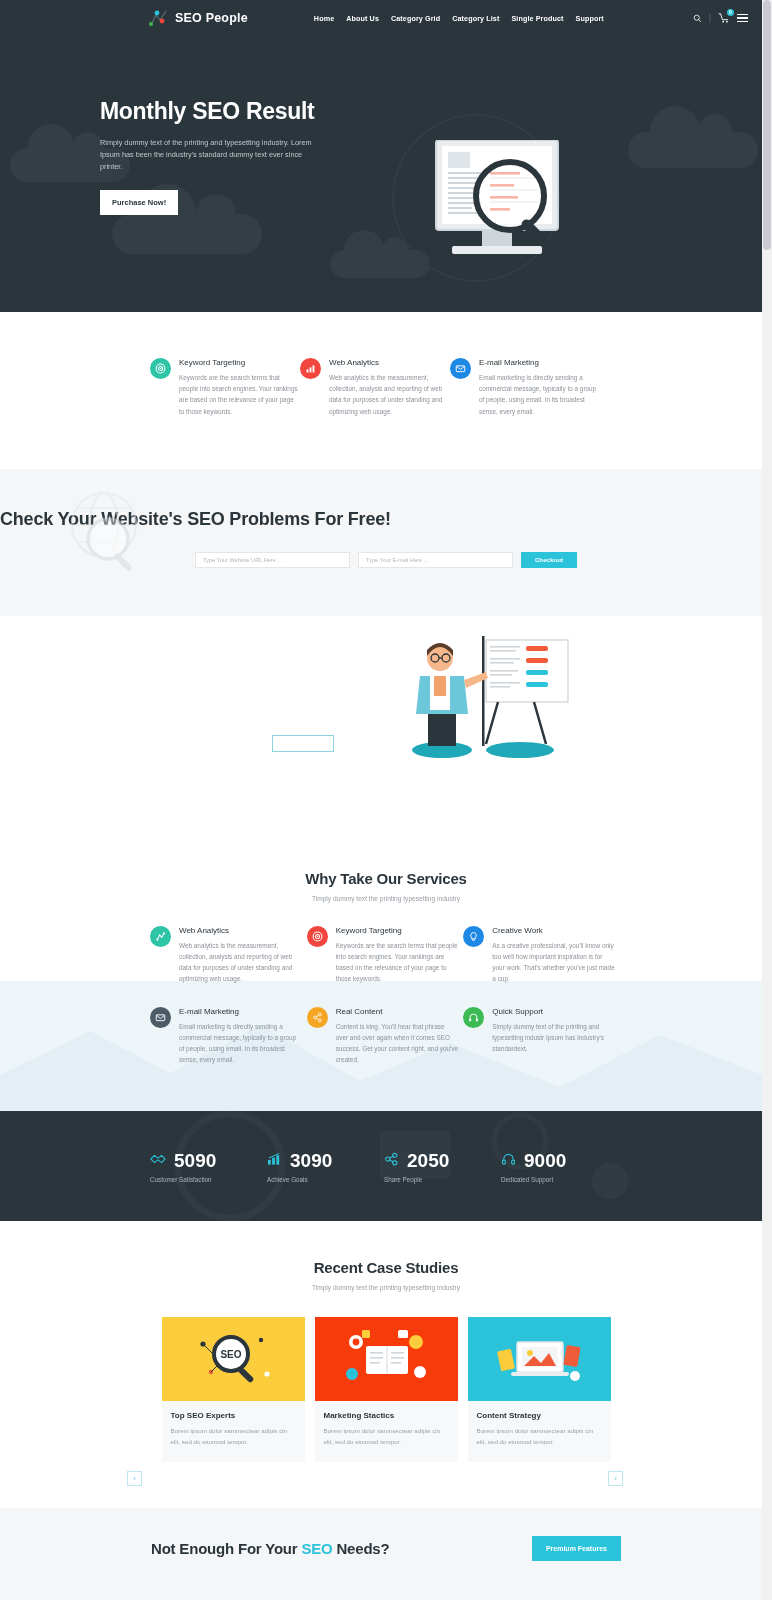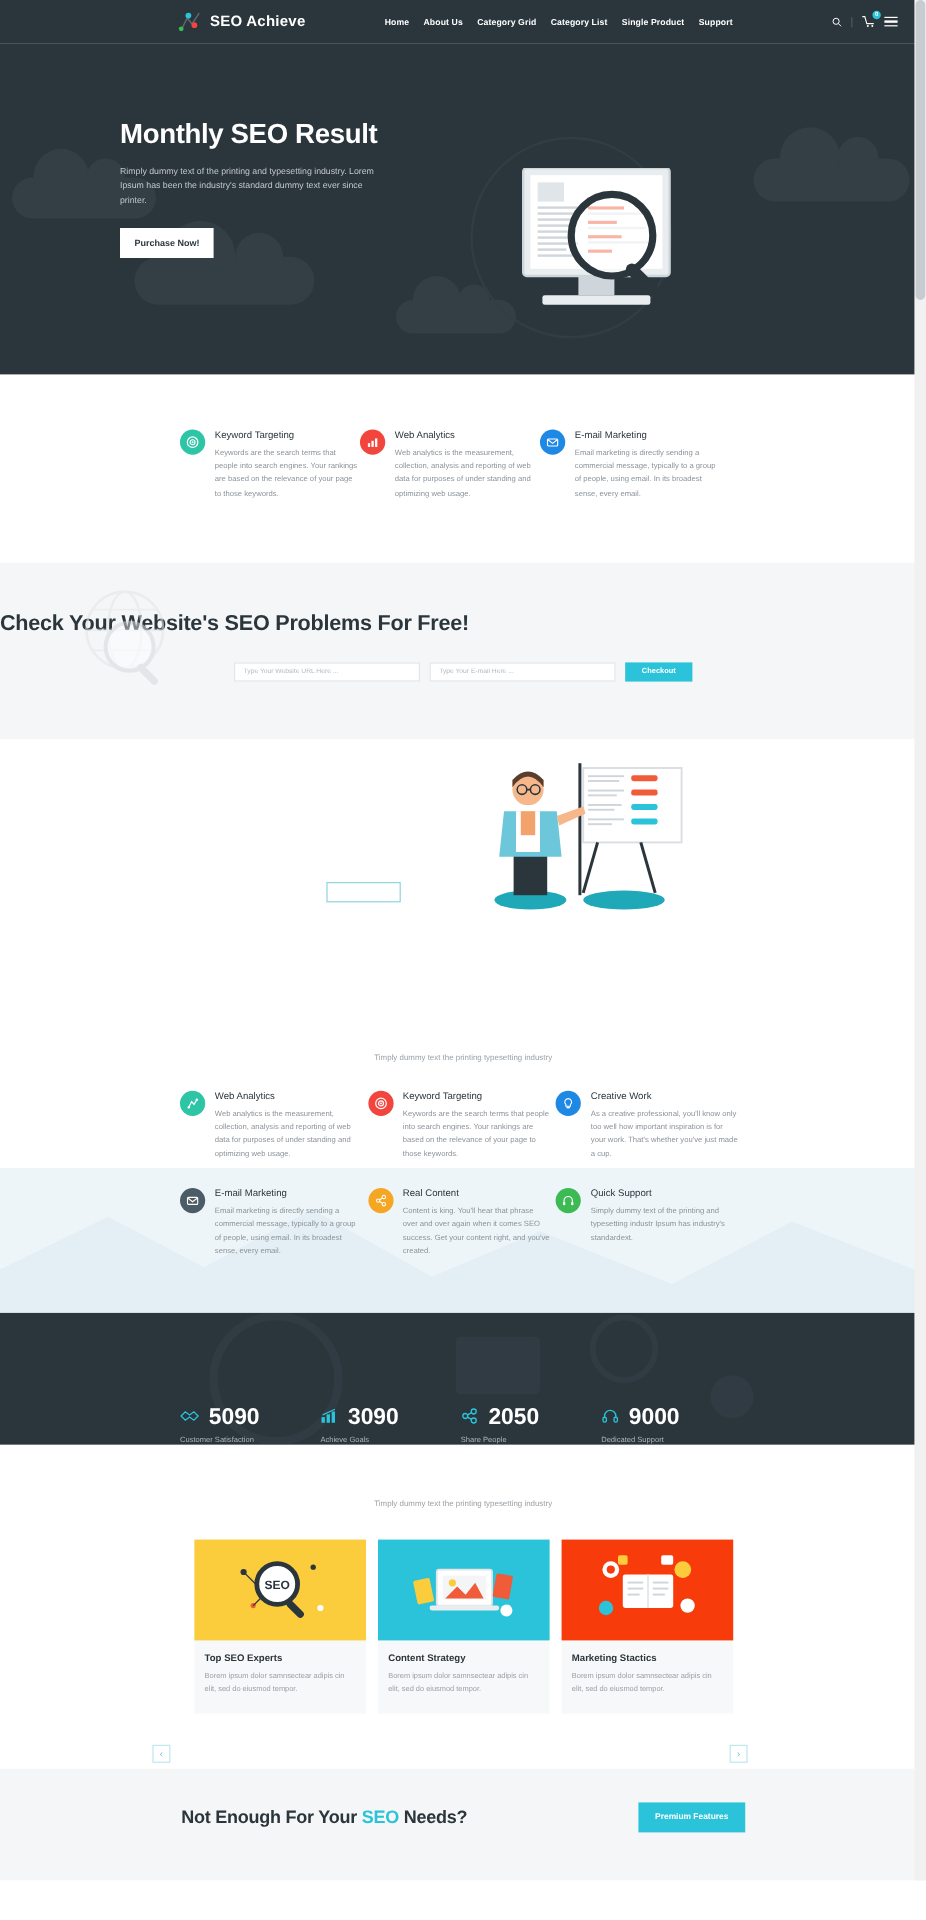--- a/index.html
+++ b/index.html
@@ -156,21 +156,21 @@
     position: relative; z-index: 3;
   }
   .svc { display: flex; gap: 8px; width: 152px; }
   .mountains {
     position: absolute; left: 0; bottom: 0; width: 772px; height: 120px; z-index: 1;
   }
 
   
   .stats {
     background: #2b353c; height: 110px; position: relative; overflow: hidden;
-    display: flex; align-items: flex-end;
+    display: flex; align-items: center;
   }
   .stats-bg { position: absolute; inset: 0; opacity: .5; }
   .stat-row {
     display: flex; width: 470px; margin-left: 150px; position: relative; z-index: 3;
   }
   .stat { width: 117px; text-align: left; }
   .stat-top { display: flex; align-items: center; gap: 8px; }
   .stat-num { color: #ffffff; font-size: 19px; font-weight: bold; }
   .stat-lbl { color: #aeb5ba; font-size: 6.3px; margin-top: 4px; }
 
@@ -229,21 +229,21 @@
   <div class="nav">
     <div class="brand">
       <span class="brand-mark">
         <svg width="20" height="18" viewBox="0 0 20 18">
           <path d="M3 16 L8 6 L12 11 L18 2" stroke="#5c6b73" stroke-width="1.2" fill="none"></path>
           <circle cx="9" cy="4" r="2.4" fill="#2bc3d9"></circle>
           <circle cx="14" cy="12" r="2.4" fill="#f1453d"></circle>
           <circle cx="3" cy="15" r="2" fill="#3cba54"></circle>
         </svg>
       </span>
-      <span class="brand-name">SEO Achieve</span>
+      <span class="brand-name">SEO People</span>
     </div>
     <div class="nav-menu">
       <a class="nav-link" href="#">Home</a>
       <a class="nav-link" href="#">About Us</a>
       <a class="nav-link" href="#">Category Grid</a>
       <a class="nav-link" href="#">Category List</a>
       <a class="nav-link" href="#">Single Product</a>
       <a class="nav-link" href="#">Support</a>
     </div>
     <div class="nav-tools">
@@ -420,20 +420,21 @@
         <path d="M56 48 L78 40 L80 46 L58 56 Z" fill="#f6b88b"></path>
       </svg>
     </div>
   </div>
   <button class="about-btn"></button>
 
   <div class="services">
     <svg class="mountains" viewBox="0 0 772 120" preserveAspectRatio="none">
       <path d="M0 120 L0 84 L90 40 L170 82 L260 34 L360 90 L450 52 L560 96 L660 44 L772 88 L772 120 Z" fill="#e3eef5"></path>
     </svg>
+    <h2>Why Take Our Services</h2>
     <div class="sub">Timply dummy text the printing typesetting industry</div>
 
     <div class="svc-grid">
       <div class="svc">
         <span class="ficon" style="background:#2ec4a6">
           <svg width="11" height="11" viewBox="0 0 14 14">
               <path d="M3 11 L6 5 L8.5 8 L11.5 3" stroke="#fff" stroke-width="1.3" fill="none"></path>
               <circle cx="3" cy="11" r="1.3" fill="#fff"></circle>
               <circle cx="11.5" cy="3" r="1.3" fill="#fff"></circle>
             </svg>
@@ -569,20 +570,21 @@
               </svg>
           </span>
           <span class="stat-num">9000</span>
         </div>
         <div class="stat-lbl">Dedicated Support</div>
       </div>
     </div>
   </div>
 
   <div class="cases">
+    <h2>Recent Case Studies</h2>
     <div class="sub">Timply dummy text the printing typesetting industry</div>
 
     <div class="arrow left">
       <span>‹</span>
     </div>
     <div class="arrow right">
       <span>›</span>
     </div>
 
     <div class="case-row">
@@ -595,39 +597,20 @@
             <circle cx="16" cy="16" r="2.6" fill="#2b353c"></circle>
               <circle cx="24" cy="44" r="2.2" fill="#f05b3a"></circle>
             <circle cx="74" cy="12" r="2.2" fill="#2b353c"></circle>
               <circle cx="80" cy="46" r="2.6" fill="#fff"></circle>
             <line x1="16" y1="16" x2="26" y2="26" stroke="#2b353c" stroke-width="1"></line>
             <line x1="24" y1="44" x2="32" y2="36" stroke="#2b353c" stroke-width="1"></line>
           </svg>
         </div>
         <div class="case-body">
           <div class="case-title">Top SEO Experts</div>
-          <div class="case-desc">Borem ipsum dolor samnsectear adipis cin elit, sed do eiusmod tempor.</div>
-        </div>
-      </div>
-
-      <div class="case">
-        <div class="case-img" style="background:#2bc3d9">
-          <svg width="96" height="62" viewBox="0 0 96 62">
-            <rect x="26" y="14" width="46" height="30" rx="2" fill="#fff" stroke="#e2e5e8" stroke-width="1.5"></rect>
-            <rect x="31" y="19" width="36" height="20" fill="#f3f5f6"></rect>
-            <circle cx="39" cy="25" r="3" fill="#fbcc3c"></circle>
-            <path d="M33 38 L43 28 L50 35 L58 25 L65 38 Z" fill="#f05b3a"></path>
-            <rect x="20" y="44" width="58" height="4" rx="2" fill="#e9edf0"></rect>
-            <rect x="8" y="22" width="14" height="20" rx="1.5" fill="#fbcc3c" transform="rotate(-12 15 32)"></rect>
-            <rect x="74" y="18" width="14" height="20" rx="1.5" fill="#f05b3a" transform="rotate(10 81 28)"></rect>
-            <circle cx="84" cy="48" r="5" fill="#fff"></circle>
-          </svg>
-        </div>
-        <div class="case-body">
-          <div class="case-title">Content Strategy</div>
           <div class="case-desc">Borem ipsum dolor samnsectear adipis cin elit, sed do eiusmod tempor.</div>
         </div>
       </div>
 
       <div class="case">
         <div class="case-img" style="background:#f73b0b">
           <svg width="96" height="62" viewBox="0 0 96 62">
             <rect x="28" y="18" width="42" height="28" rx="2" fill="#fff"></rect>
             <line x1="49" y1="18" x2="49" y2="46" stroke="#e2e5e8" stroke-width="1.4"></line>
             <g fill="#cfd6db">
@@ -645,20 +628,39 @@
             <circle cx="82" cy="44" r="6" fill="#fff"></circle>
             <rect x="60" y="2" width="10" height="8" rx="1.5" fill="#fff"></rect>
             <rect x="24" y="2" width="8" height="8" rx="1.5" fill="#fbcc3c"></rect>
           </svg>
         </div>
         <div class="case-body">
           <div class="case-title">Marketing Stactics</div>
           <div class="case-desc">Borem ipsum dolor samnsectear adipis cin elit, sed do eiusmod tempor.</div>
         </div>
       </div>
+
+      <div class="case">
+        <div class="case-img" style="background:#2bc3d9">
+          <svg width="96" height="62" viewBox="0 0 96 62">
+            <rect x="26" y="14" width="46" height="30" rx="2" fill="#fff" stroke="#e2e5e8" stroke-width="1.5"></rect>
+            <rect x="31" y="19" width="36" height="20" fill="#f3f5f6"></rect>
+            <circle cx="39" cy="25" r="3" fill="#fbcc3c"></circle>
+            <path d="M33 38 L43 28 L50 35 L58 25 L65 38 Z" fill="#f05b3a"></path>
+            <rect x="20" y="44" width="58" height="4" rx="2" fill="#e9edf0"></rect>
+            <rect x="8" y="22" width="14" height="20" rx="1.5" fill="#fbcc3c" transform="rotate(-12 15 32)"></rect>
+            <rect x="74" y="18" width="14" height="20" rx="1.5" fill="#f05b3a" transform="rotate(10 81 28)"></rect>
+            <circle cx="84" cy="48" r="5" fill="#fff"></circle>
+          </svg>
+        </div>
+        <div class="case-body">
+          <div class="case-title">Content Strategy</div>
+          <div class="case-desc">Borem ipsum dolor samnsectear adipis cin elit, sed do eiusmod tempor.</div>
+        </div>
+      </div>
     </div>
   </div>
 
   <div class="cta">
     <div class="cta-inner">
       <div class="cta-title">
         <span>Not Enough For Your </span><span class="hl">SEO</span><span> Needs?</span>
       </div>
       <button class="cta-btn">Premium Features</button>
     </div>

